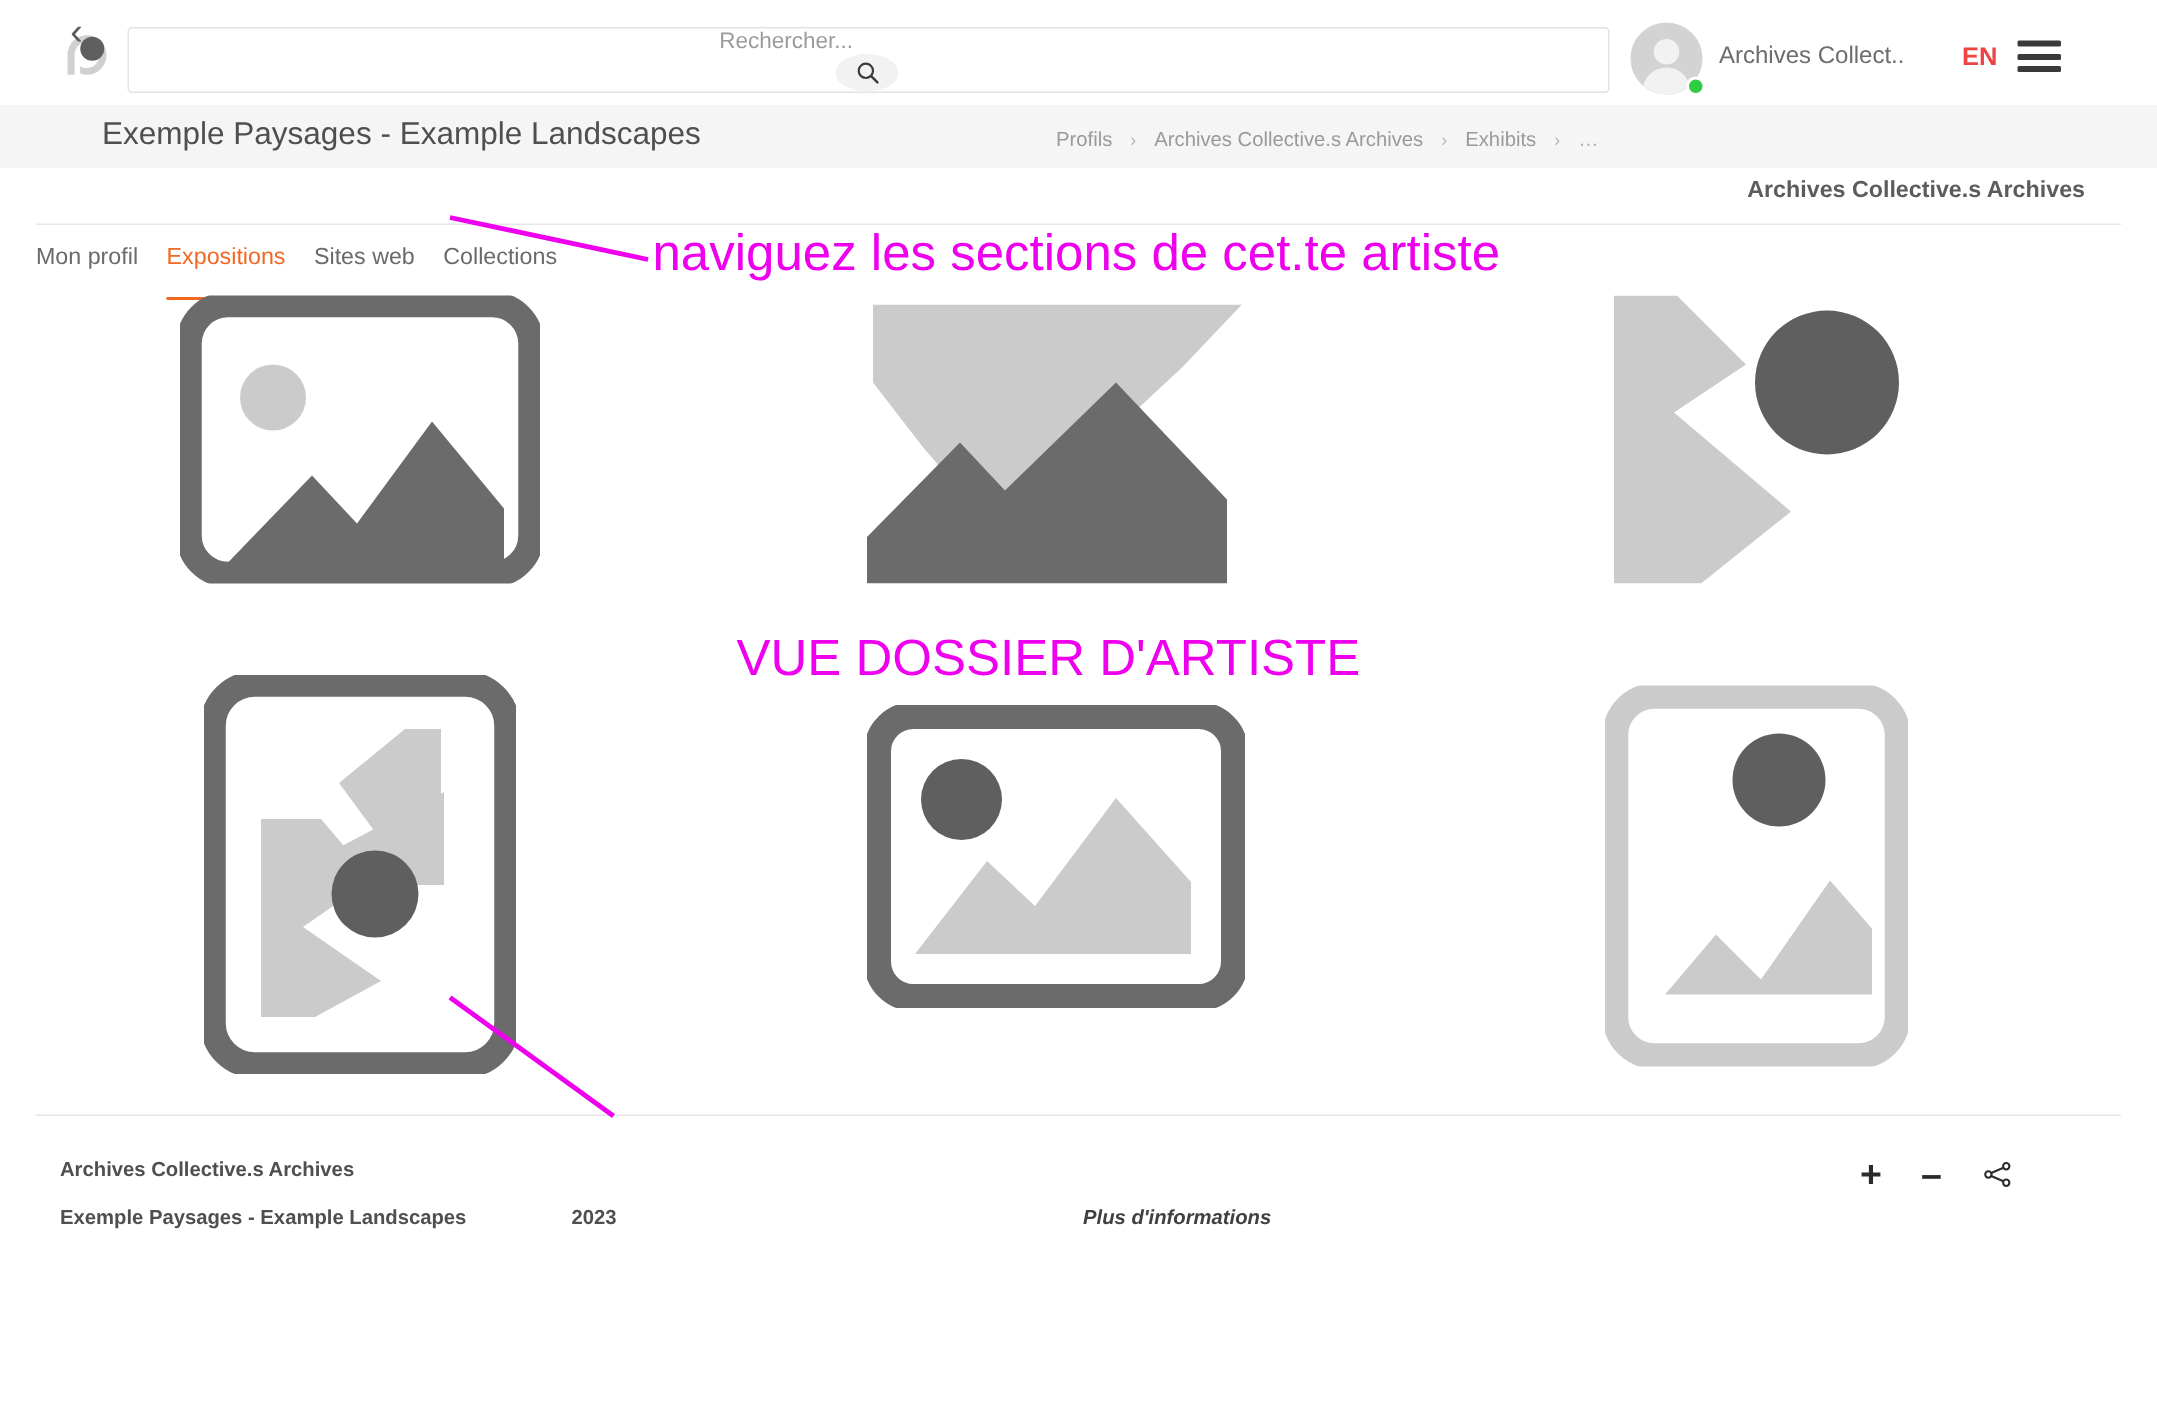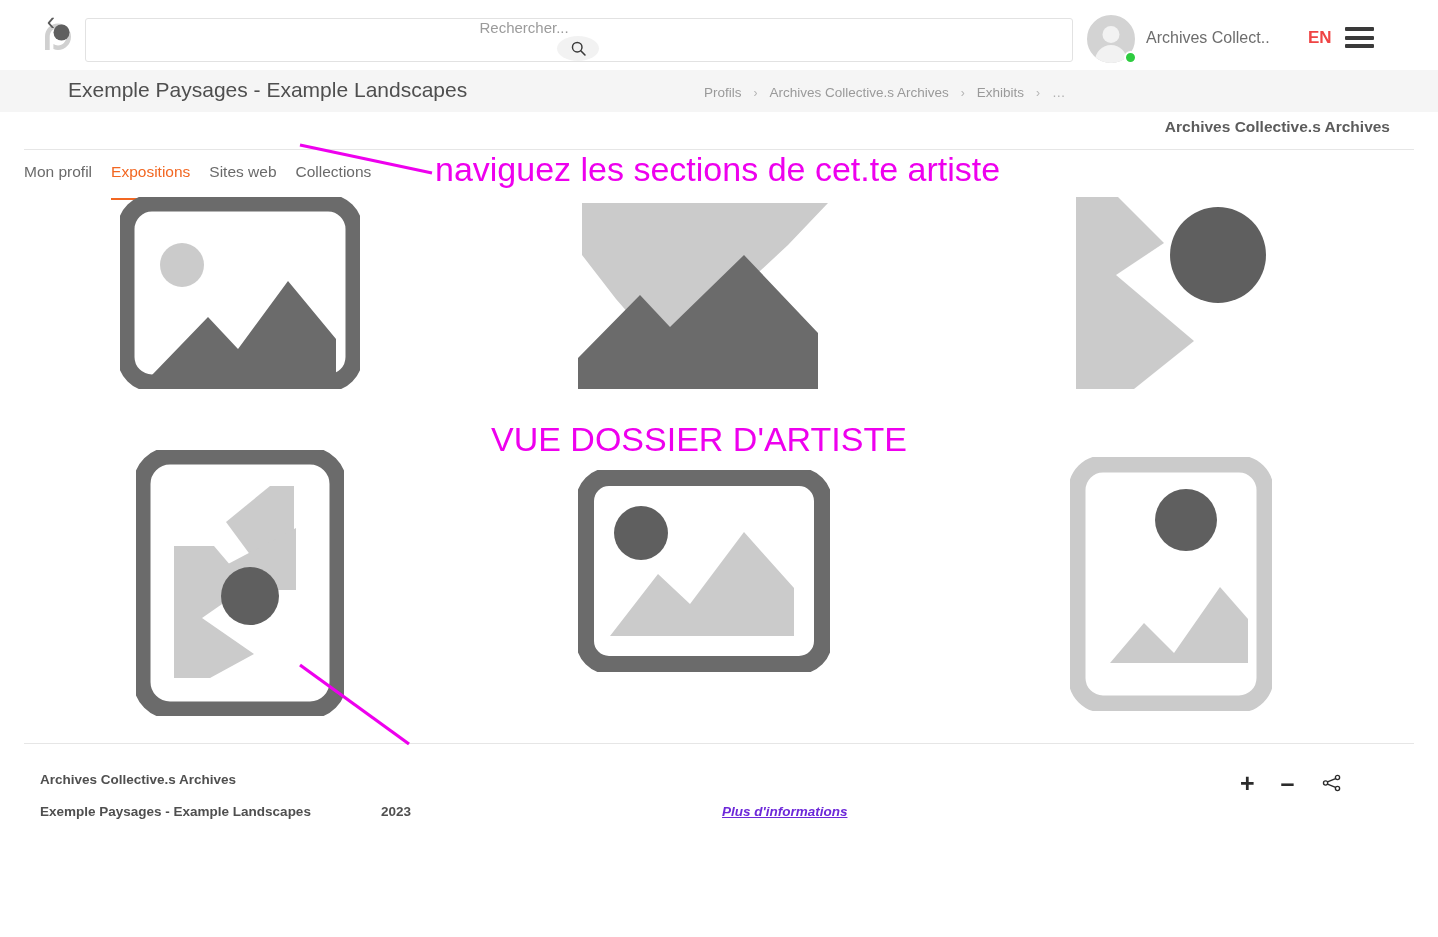--- a/index.html
+++ b/index.html
@@ -136,22 +136,22 @@
   .f-title {
     position: absolute; left: 40px; top: 47px; width: 300px; line-height: 1.55;
     font-size: 13.5px; font-weight: bold; color: #4f4f4f;
   }
   .f-year {
     position: absolute; left: 381px; top: 49px;
     font-size: 13.5px; font-weight: bold; color: #4f4f4f;
   }
   .f-more {
     position: absolute; left: 722px; top: 49px;
-    font-size: 13.5px; font-style: italic; font-weight: 600; color: #6d28d9;
-    text-decoration: underline; cursor: pointer; white-space: nowrap;
+    font-size: 13.5px; font-style: italic; font-weight: 600; color: #404040;
+    cursor: pointer; white-space: nowrap;
   }
   .f-actions {
     position: absolute; left: 1240px; top: 12px; width: 160px; height: 32px;
     display: flex; align-items: center; gap: 26px;
   }
   .f-act {
     font-size: 25px; font-weight: bold; color: #2b2b2b; cursor: pointer;
     line-height: 1; user-select: none;
   }
 

